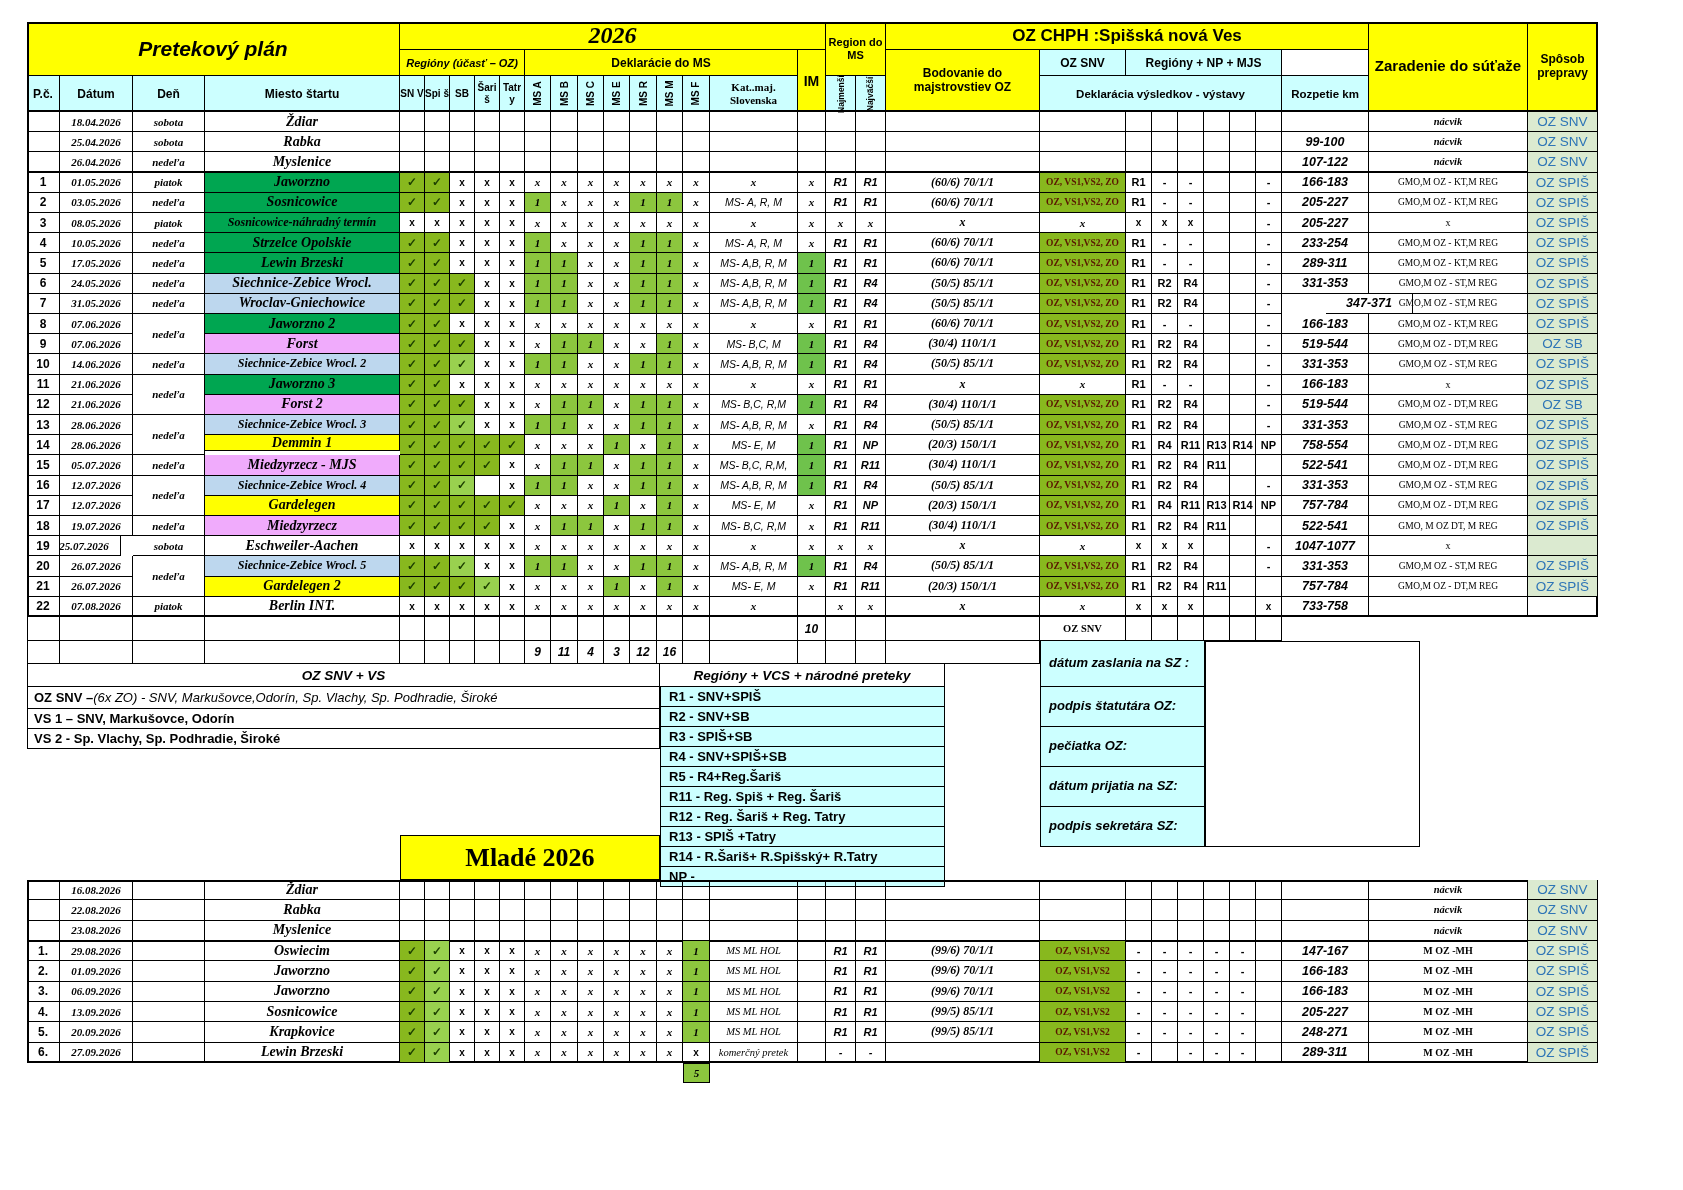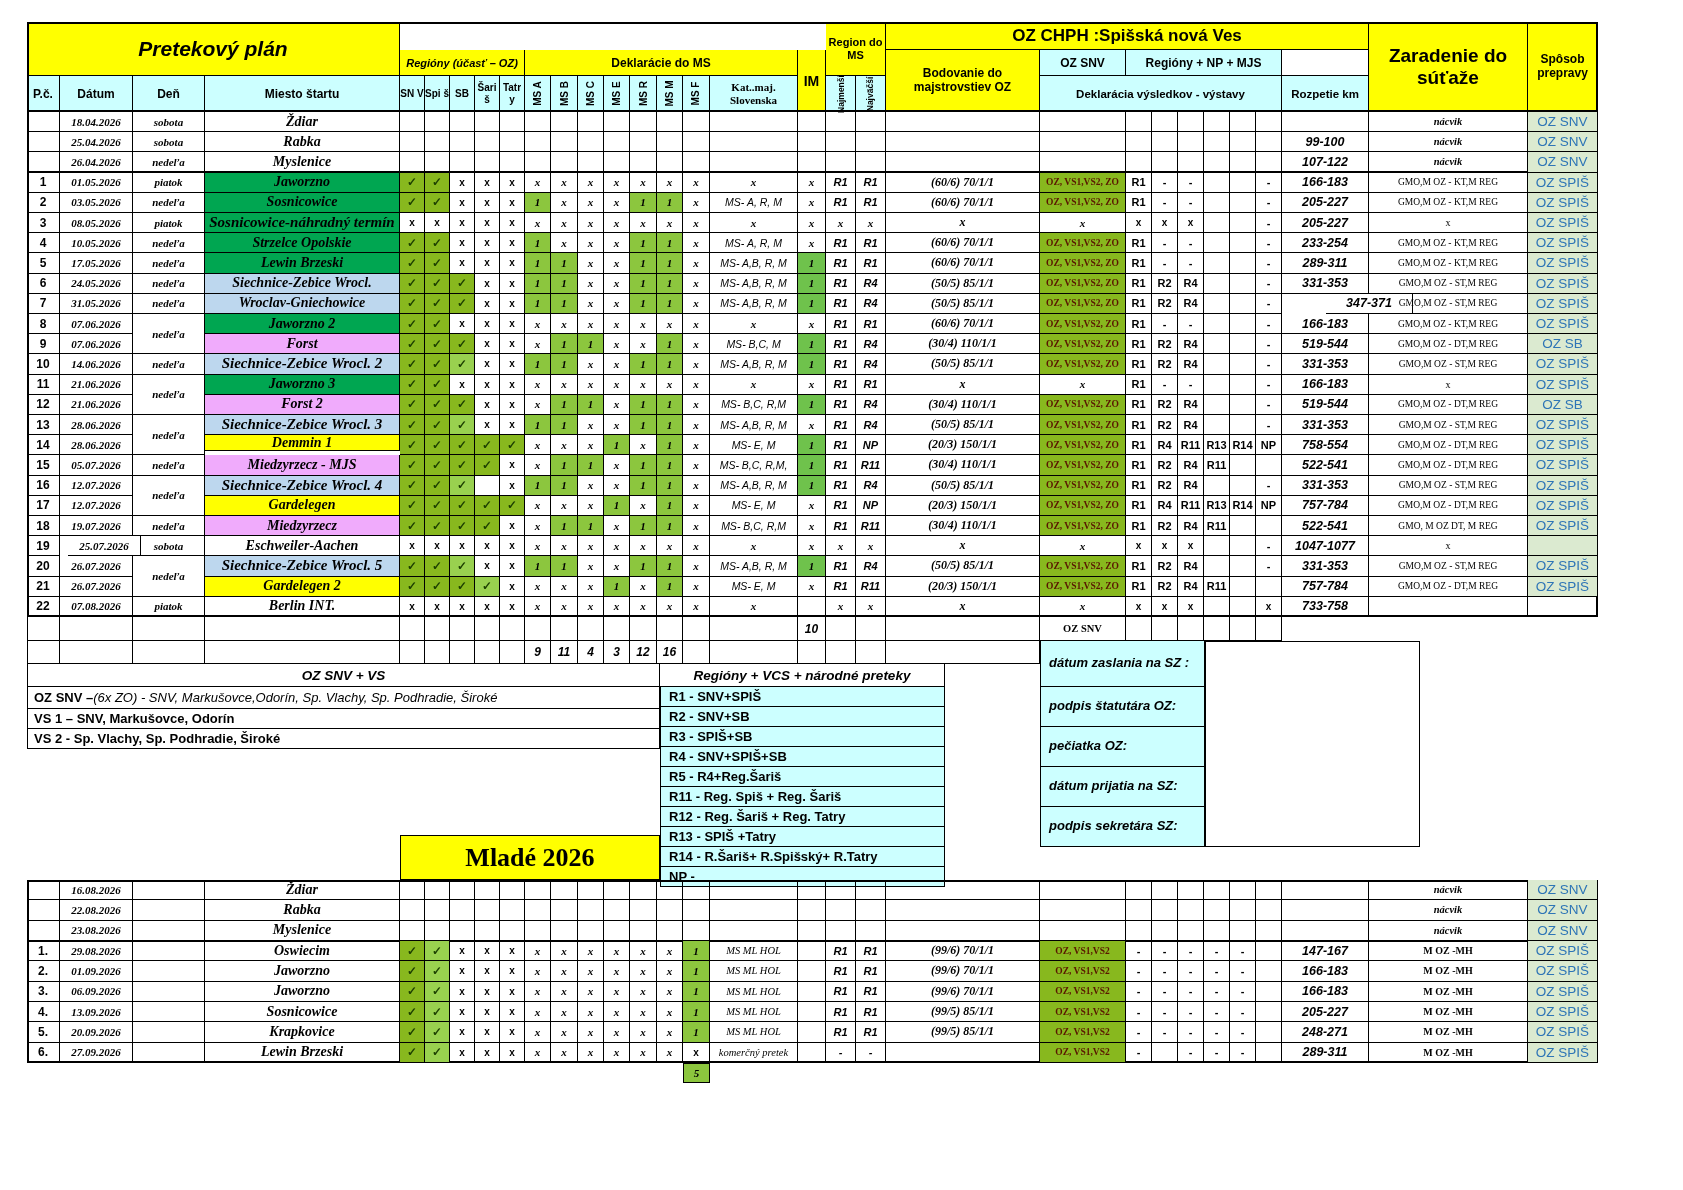--- a/index.html
+++ b/index.html
@@ -5,30 +5,30 @@
   html,body{margin:0;padding:0;background:#fff;}
   #sheet{position:relative;width:1683px;height:1190px;background:#fff;font-family:"Liberation Sans",sans-serif;color:#000;}
   .cell{position:absolute;box-sizing:border-box;border-right:1px solid #000;border-bottom:1px solid #000;
         display:flex;align-items:center;justify-content:center;text-align:center;white-space:nowrap;font-size:11px;}
   .bl{border-left:1px solid #000}.bt{border-top:1px solid #000}
   .frame{position:absolute;box-sizing:border-box;border:2px solid #000;pointer-events:none;background:transparent}
   .sep{position:absolute;background:#000}
   .yel{background:#FFFF00}.cy{background:#CCFFFF}
   .b{font-weight:bold}.it{font-style:italic}
   .wrap{white-space:normal;line-height:1.12}
-  .f10{font-size:10px}.f11{font-size:11px}.f115{font-size:11.5px}.f12{font-size:12px}.f14{font-size:14px}.f15{font-size:19px}.f17{font-size:17px}
+  .f10{font-size:10px}.f11{font-size:11px}.f115{font-size:11.5px}.f12{font-size:12px}.f14{font-size:14px}.f15{font-size:15px}.f17{font-size:17px}
   .tt{font-size:21px;font-weight:bold;font-style:italic}
   .yr{font-size:24px;font-weight:bold;font-style:italic;font-family:"Liberation Serif",serif}
   .vert span{display:block;transform:rotate(-90deg);font-weight:bold;font-size:10px;white-space:nowrap}
   .vs span{font-size:8.5px}
   
   .pcn{font-weight:bold;font-size:12px}
   .dt{font-family:"Liberation Serif",serif;font-style:italic;font-weight:bold;font-size:11px}
   .mie{font-family:"Liberation Serif",serif;font-style:italic;font-weight:bold;font-size:14px}
-  .small{font-size:15px}
+  .small{font-size:12px}
   .mc-g{background:#00A651}.mc-b{background:#BDD7EE}.mc-o{background:#f0abfc}.mc-y{background:#FFFF00}.mc-w{background:transparent}
   .chk{background:#88B81E;font-weight:bold;font-size:12px;color:#1C3F00}
   .chkL{background:#99D14F;font-weight:bold;font-size:12px;color:#1C3F00}
   .one{background:#8CC63E;font-family:"Liberation Serif",serif;font-style:italic;font-weight:bold;font-size:11px}
   .oneIm{background:#6FC24C;font-family:"Liberation Serif",serif;font-style:italic;font-weight:bold;font-size:11px}
   .xb{font-weight:bold;font-size:10px}
   .xi{font-family:"Liberation Serif",serif;font-weight:bold;font-style:italic;font-size:11px}
   .kat{font-style:italic;font-size:10.5px}
   .katy{font-family:"Liberation Serif",serif;font-style:italic;font-size:10.5px}
   .rr{font-weight:bold;font-style:italic;font-size:11px}
@@ -50,20 +50,21 @@
   .lgT{font-weight:bold;font-style:italic;font-size:13.5px}
   .sig{background:#CCFFFF;font-weight:bold;font-style:italic;font-size:13px;justify-content:flex-start;padding-left:8px;white-space:normal;text-align:left;line-height:1.1}
   .mt{font-family:"Liberation Serif",serif;font-weight:bold;font-size:26px;border:1px solid #000}
 </style>
 </head>
 <body>
 
 <div id="sheet">
 
   <div class="cell yel tt" style="left:27px;top:22px;width:373px;height:54px">Pretekový plán</div>
+  <div class="cell yel yr" style="left:400px;top:22px;width:426px;height:28px">2026</div>
   <div class="cell yel b it f11" style="left:400px;top:50px;width:125px;height:26px">Regióny (účasť – OZ)</div>
   <div class="cell yel b f12" style="left:525px;top:50px;width:273px;height:26px">Deklarácie do MS</div>
   <div class="cell yel b f14" style="left:798px;top:50px;width:28px;height:62px">IM</div>
   <div class="cell yel b f11 wrap" style="left:826px;top:22px;width:60px;height:54px">Region do MS</div>
   <div class="cell yel b f12 wrap" style="left:886px;top:50px;width:154px;height:62px">Bodovanie do majstrovstiev OZ</div>
   <div class="cell yel b f17" style="left:886px;top:22px;width:483px;height:28px">OZ CHPH :Spišská nová Ves</div>
   <div class="cell cy b f12" style="left:1040px;top:50px;width:86px;height:26px">OZ SNV</div>
   <div class="cell cy b f12" style="left:1126px;top:50px;width:156px;height:26px">Regióny + NP + MJS</div>
   <div class="cell" style="left:1282px;top:50px;width:87px;height:26px"></div>
   <div class="cell cy b f115" style="left:1040px;top:76px;width:242px;height:36px">Deklarácia výsledkov - výstavy</div>
@@ -786,21 +787,21 @@
     <div class="cell rc" style="left: 1126px; top: 516px; width: 26px; height: 20.2px;">R1</div>
     <div class="cell rc" style="left: 1152px; top: 516px; width: 26px; height: 20.2px;">R2</div>
     <div class="cell rc" style="left: 1178px; top: 516px; width: 26px; height: 20.2px;">R4</div>
     <div class="cell rc" style="left: 1204px; top: 516px; width: 26px; height: 20.2px;">R11</div>
     <div class="cell" style="left: 1230px; top: 516px; width: 26px; height: 20.2px;"></div>
     <div class="cell" style="left: 1256px; top: 516px; width: 26px; height: 20.2px;"></div>
     <div class="cell rozc" style="left: 1282px; top: 516px; width: 87px; height: 20.2px;">522-541</div>
     <div class="cell zgmo" style="left: 1369px; top: 516px; width: 159px; height: 20.2px;">GMO, M OZ DT, M REG</div>
     <div class="cell spog" style="left: 1528px; top: 516px; width: 70px; height: 20.2px;">OZ SPIŠ</div>
     <div class="cell pcn" style="left: 27px; top: 536.2px; width: 33px; height: 20.2px;">19</div>
-    <div class="cell dt" style="left: 68px; top: 536.2px; width: 73px; height: 20.2px; text-align: right;">25.07.2026</div>
+    <div class="cell dt" style="left: 48px; top: 536.2px; width: 73px; height: 20.2px; text-align: right;">25.07.2026</div>
     <div class="cell dt" style="left: 133px; top: 536.2px; width: 72px; height: 20.2px;">sobota</div>
     <div class="cell mie mc-w" style="left: 205px; top: 536.2px; width: 195px; height: 20.2px;">Eschweiler-Aachen</div>
     <div class="cell xb" style="left: 400px; top: 536.2px; width: 25px; height: 20.2px;">x</div>
     <div class="cell xb" style="left: 425px; top: 536.2px; width: 25px; height: 20.2px;">x</div>
     <div class="cell xb" style="left: 450px; top: 536.2px; width: 25px; height: 20.2px;">x</div>
     <div class="cell xb" style="left: 475px; top: 536.2px; width: 25px; height: 20.2px;">x</div>
     <div class="cell xb" style="left: 500px; top: 536.2px; width: 25px; height: 20.2px;">x</div>
     <div class="cell xi" style="left: 525px; top: 536.2px; width: 26px; height: 20.2px;">x</div>
     <div class="cell xi" style="left: 551px; top: 536.2px; width: 27px; height: 20.2px;">x</div>
     <div class="cell xi" style="left: 578px; top: 536.2px; width: 26px; height: 20.2px;">x</div>

